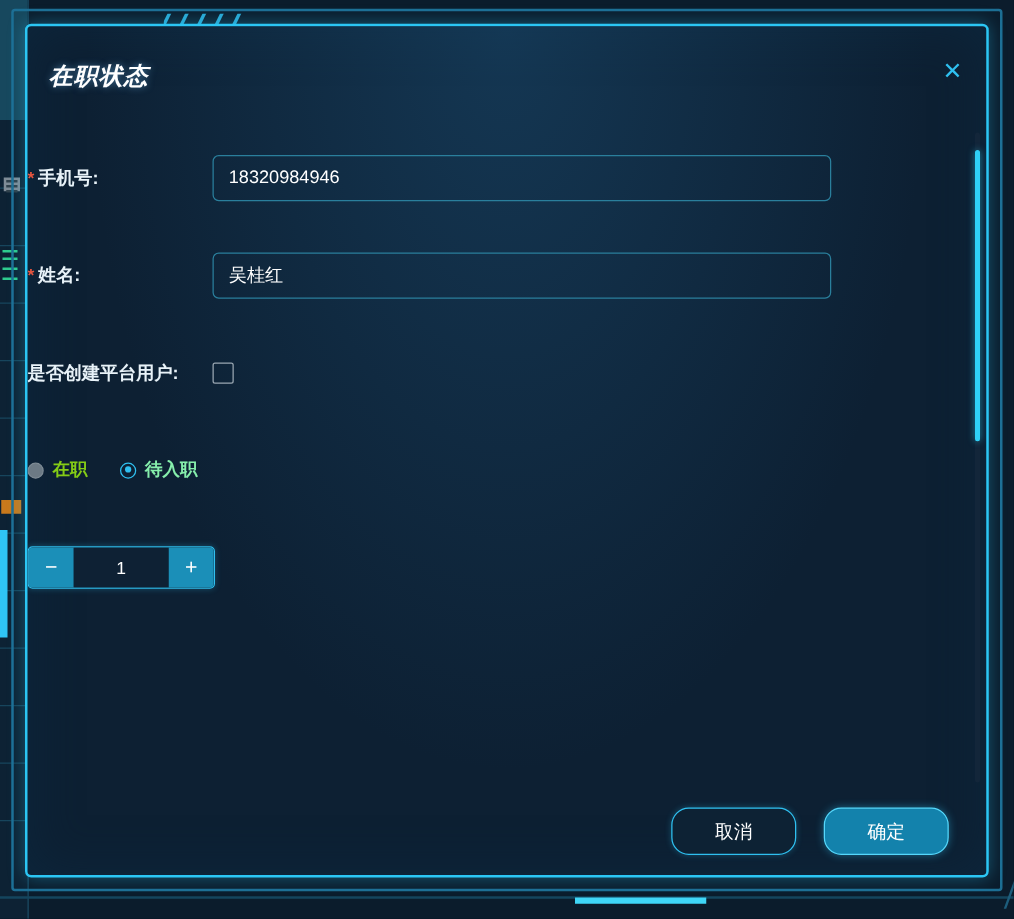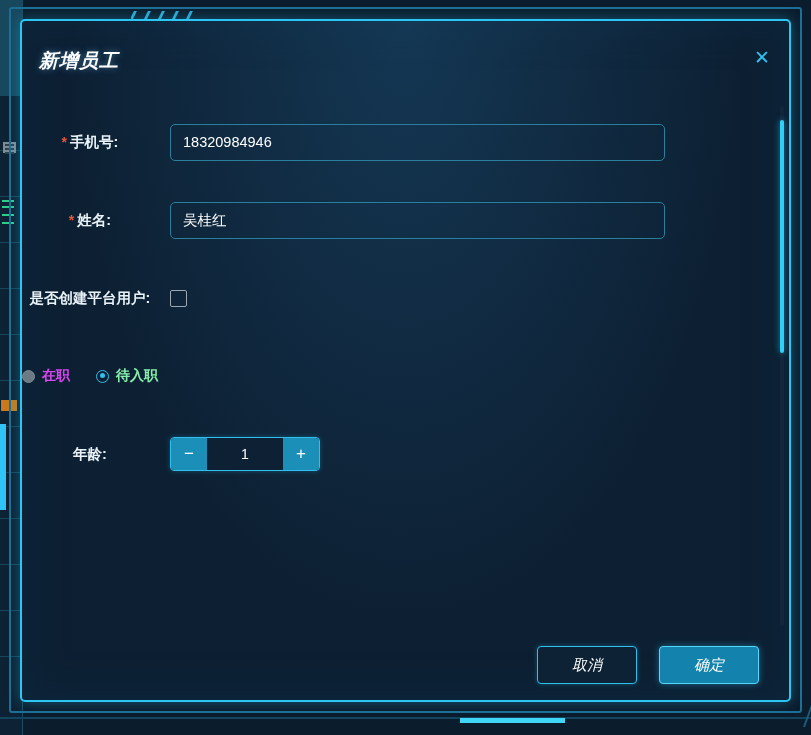--- a/index.html
+++ b/index.html
@@ -179,21 +179,21 @@
 
   .form-row {
     display: flex;
     align-items: center;
     height: 56px;
     margin-bottom: 22px;
   }
   .form-label {
     width: 148px;
     flex: 0 0 148px;
-    text-align: center;
+    text-align: left;
     padding-right: 12px;
     box-sizing: border-box;
     color: #e8f2f8;
     font-size: 14.5px;
     font-weight: bold;
     white-space: nowrap;
   }
   .req-star {
     color: #e8563f;
     margin-right: 3px;
@@ -249,21 +249,21 @@
     position: relative;
   }
   .radio-dot.on::after {
     content: "";
     position: absolute;
     left: 2.5px; top: 2.5px;
     width: 5px; height: 5px;
     border-radius: 50%;
     background: #2fc0f0;
   }
-  .radio-label { font-size: 14px; color: #d946ef; font-weight: bold; }
+  .radio-label { font-size: 14px; color: #84cc16; font-weight: bold; }
   .radio-item.selected .radio-label { color: #86efac; }
 
   
   .switch {
     width: 52px; height: 26px;
     border-radius: 13px;
     background: #f2566e;
     position: relative;
     cursor: pointer;
     display: flex;
@@ -345,30 +345,29 @@
     height: 70px;
     display: flex;
     align-items: center;
     justify-content: flex-end;
     padding-right: 34px;
     box-sizing: border-box;
   }
   .btn {
     min-width: 100px;
     height: 38px;
-    border-radius: 4px;
+    border-radius: 14px;
     font-size: 15px;
     display: flex;
     align-items: center;
     justify-content: center;
     cursor: pointer;
     box-sizing: border-box;
     margin-left: 22px;
     user-select: none;
-    font-style: italic;
   }
   .btn-cancel {
     background: #0d2234;
     border: 1px solid #2fc0f0;
     color: #ffffff;
     box-shadow: 0 0 5px rgba(47,192,240,0.3);
   }
   .btn-confirm {
     background: #1382ac;
     border: 1px solid #55d7fb;
@@ -419,21 +418,21 @@
     <span style="left:14px"></span>
     <span style="left:28px"></span>
     <span style="left:42px"></span>
     <span style="left:56px"></span>
   </div>
 </div>
 
 <div id="modal">
   <div id="modal-inner-glow"></div>
 
-  <div id="modal-title">新增员工</div>
+  <div id="modal-title">在职状态</div>
   <div id="close-button">✕</div>
 
   <div id="modal-body">
     <div id="form">
 
       <div class="form-row">
         <div class="form-label">
           <span class="req-star">*</span><span>手机号:</span>
         </div>
         <div class="form-control">
@@ -467,21 +466,20 @@
             <div class="radio-item selected">
               <span class="radio-dot on"></span>
               <span class="radio-label">待入职</span>
             </div>
           </div>
         </div>
       </div>
 
 
       <div class="form-row">
-        <div class="form-label">年龄:</div>
         <div class="form-control">
           <div class="stepper">
             <div class="stepper-btn">−</div>
             <div class="stepper-val">1</div>
             <div class="stepper-btn">+</div>
           </div>
         </div>
       </div>
 
       <div class="form-row">

